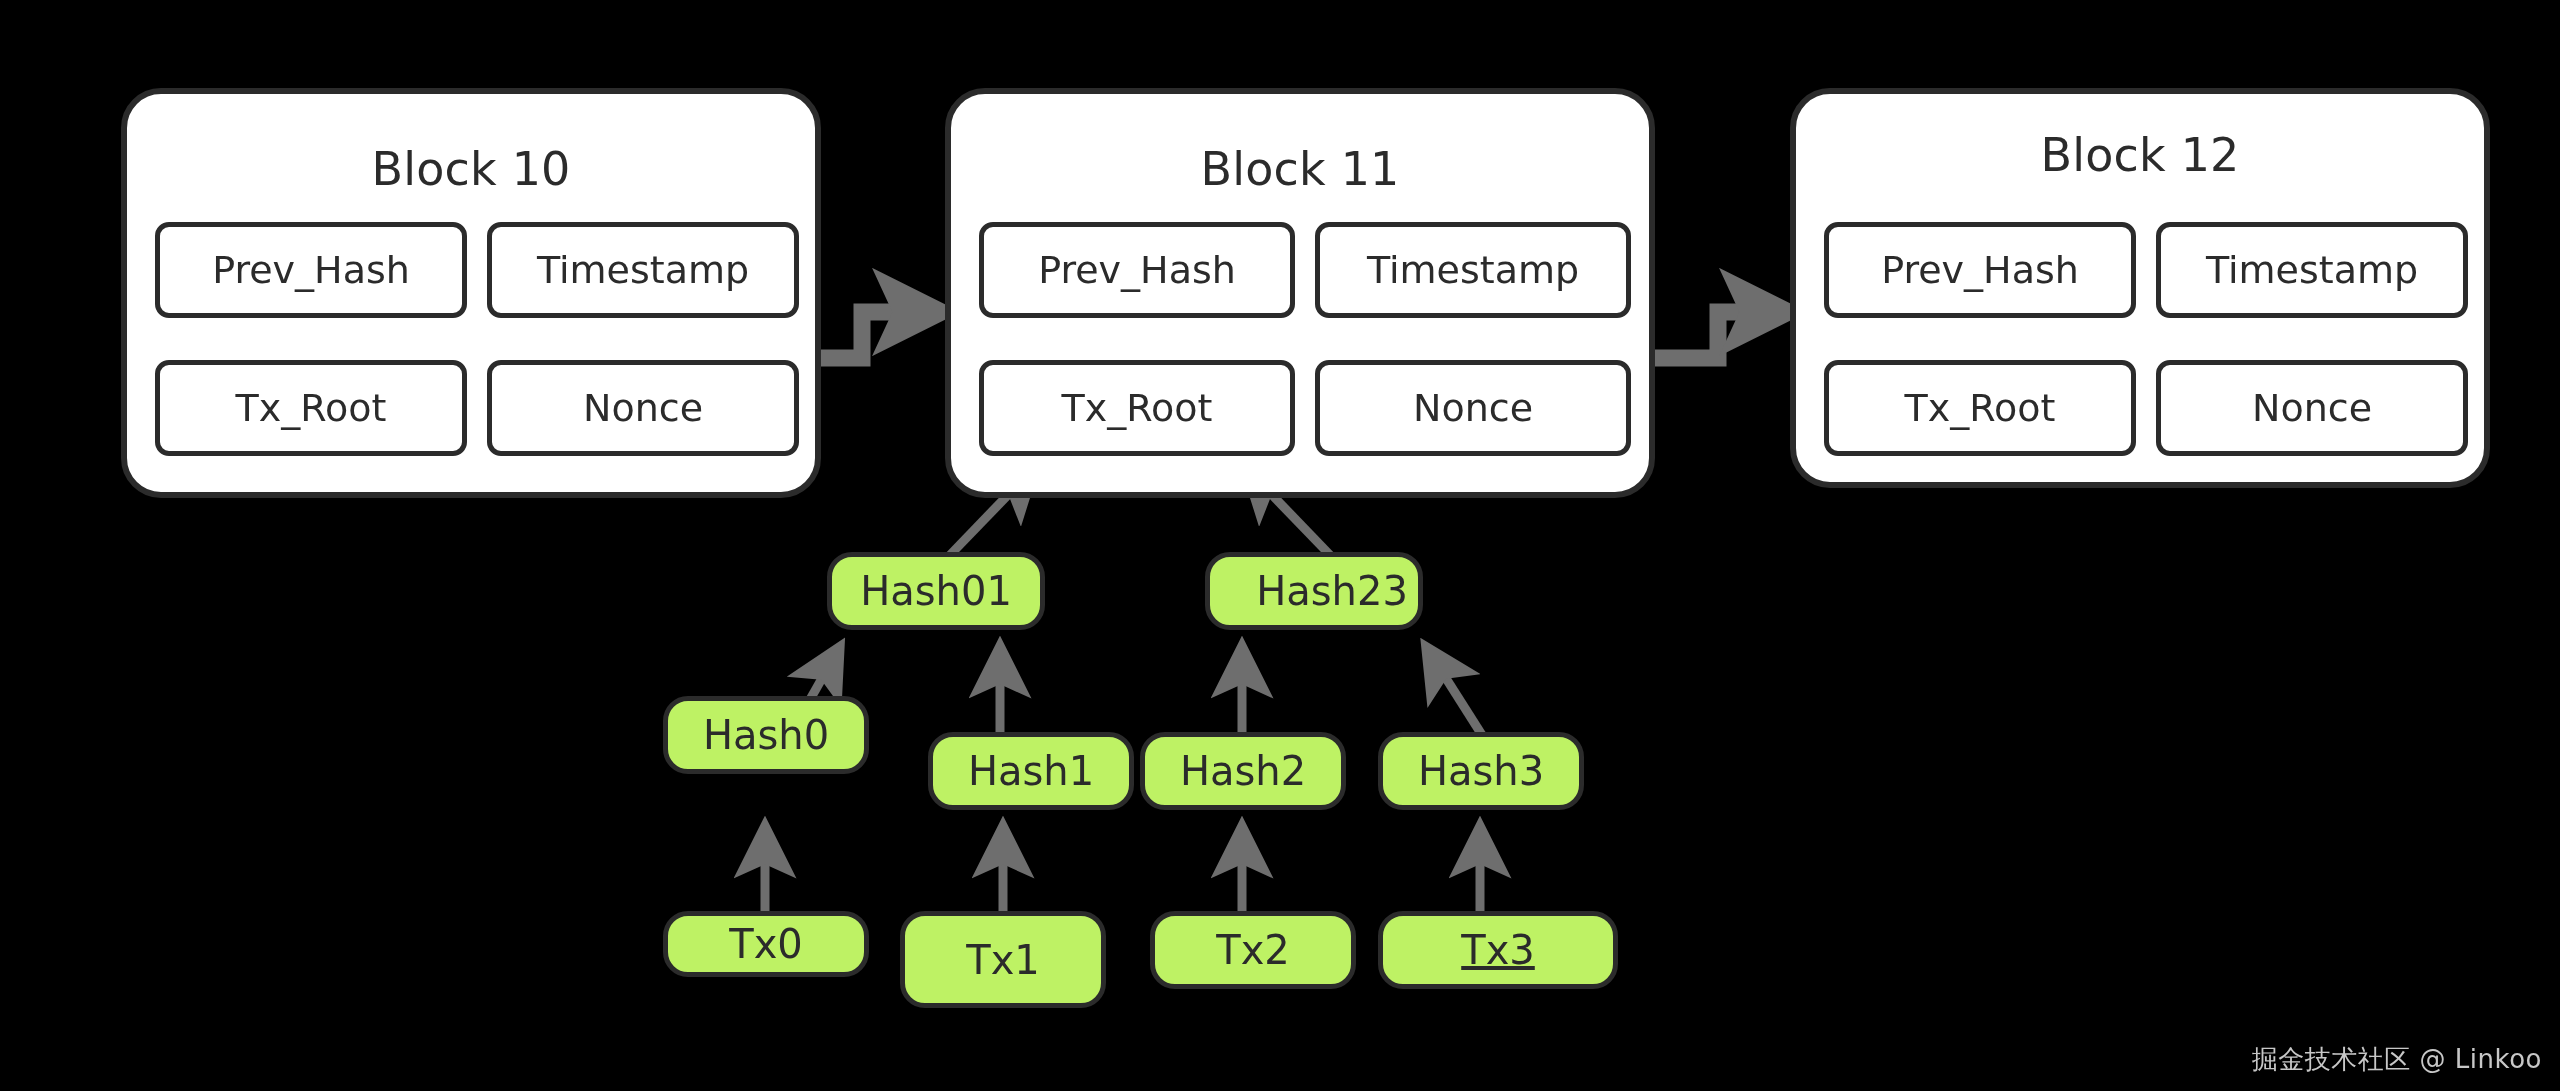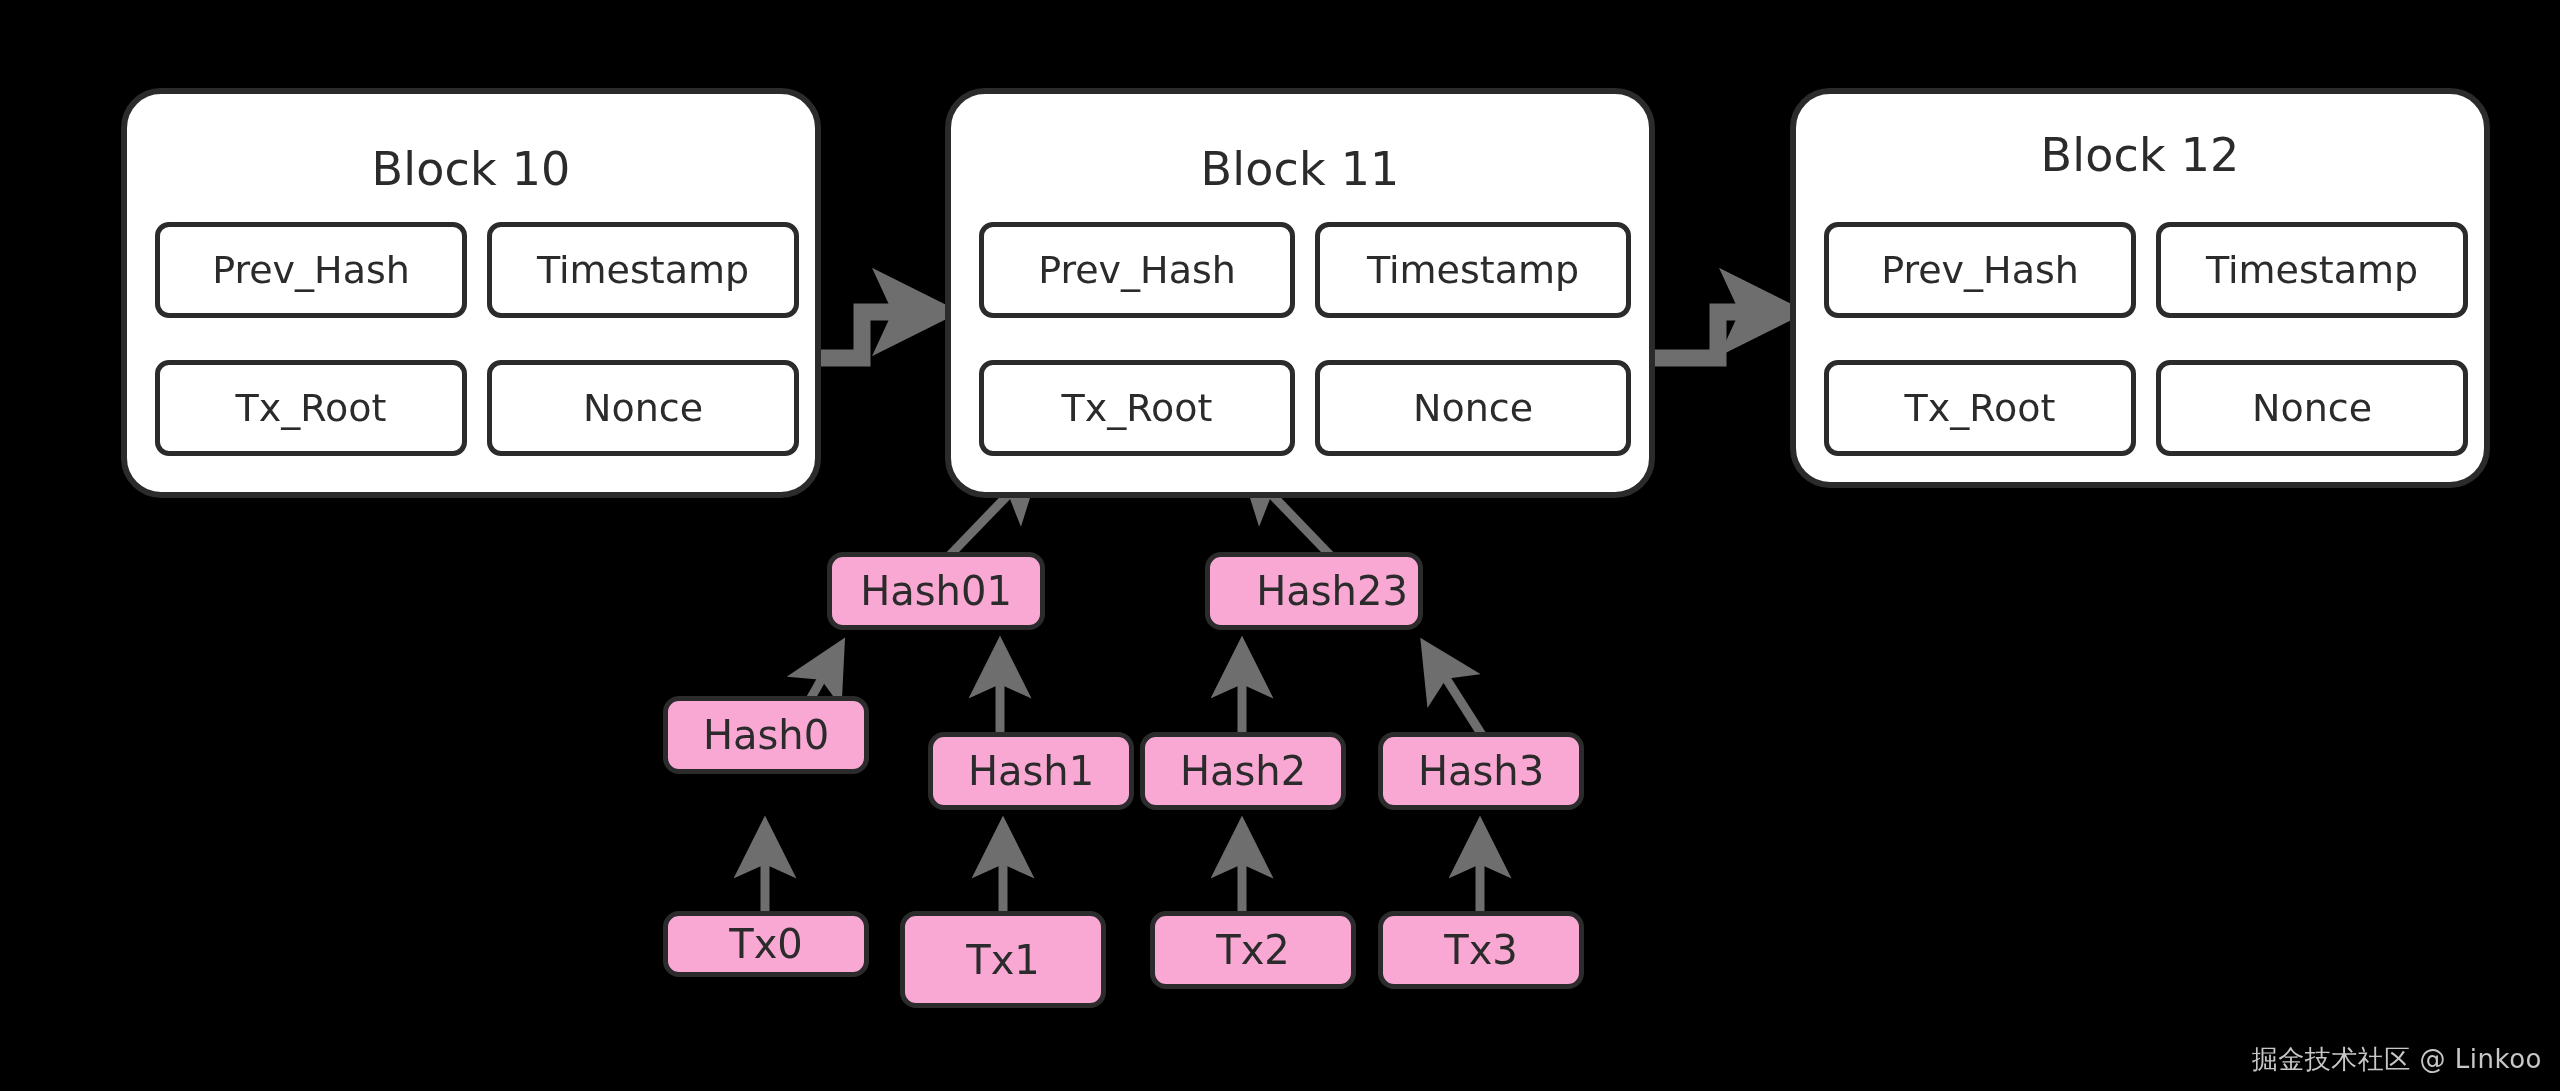--- a/index.html
+++ b/index.html
@@ -57,23 +57,23 @@
     align-items: center;
     justify-content: center;
     font-size: 38px;
     color: #2b2b2b;
     white-space: nowrap;
   }
 
   
   .mnode {
     position: absolute;
-    background: #f9a8d4;
+    background: #bef264;
     border: 5px solid #2b2b2b;
-    border-radius: 16px;
+    border-radius: 25px;
     display: flex;
     align-items: center;
     justify-content: center;
     font-size: 40px;
     color: #2b2b2b;
     z-index: 3;
     white-space: nowrap;
   }
 
   
@@ -189,17 +189,17 @@
   <div class="mnode" style="left:1140px; top:732px; width:206px; height:78px;">Hash2</div>
 
   <div class="mnode" style="left:1378px; top:732px; width:206px; height:78px;">Hash3</div>
 
   <div class="mnode" style="left:663px; top:911px; width:206px; height:66px;">Tx0</div>
 
   <div class="mnode" style="left:900px; top:911px; width:206px; height:97px;">Tx1</div>
 
   <div class="mnode" style="left:1140px; top:911px; width:206px; height:78px;margin-left:10px;">Tx2</div>
 
-  <div class="mnode" style="left:1378px; top:911px; width:206px; height:78px;">Tx3</div>
+  <div class="mnode" style="left:1378px; top:911px; width:240px; height:78px;text-decoration:underline;">Tx3</div>
 
   <div id="watermark">掘金技术社区 @ Linkoo</div>
 
 </div>
 
 </body></html>

